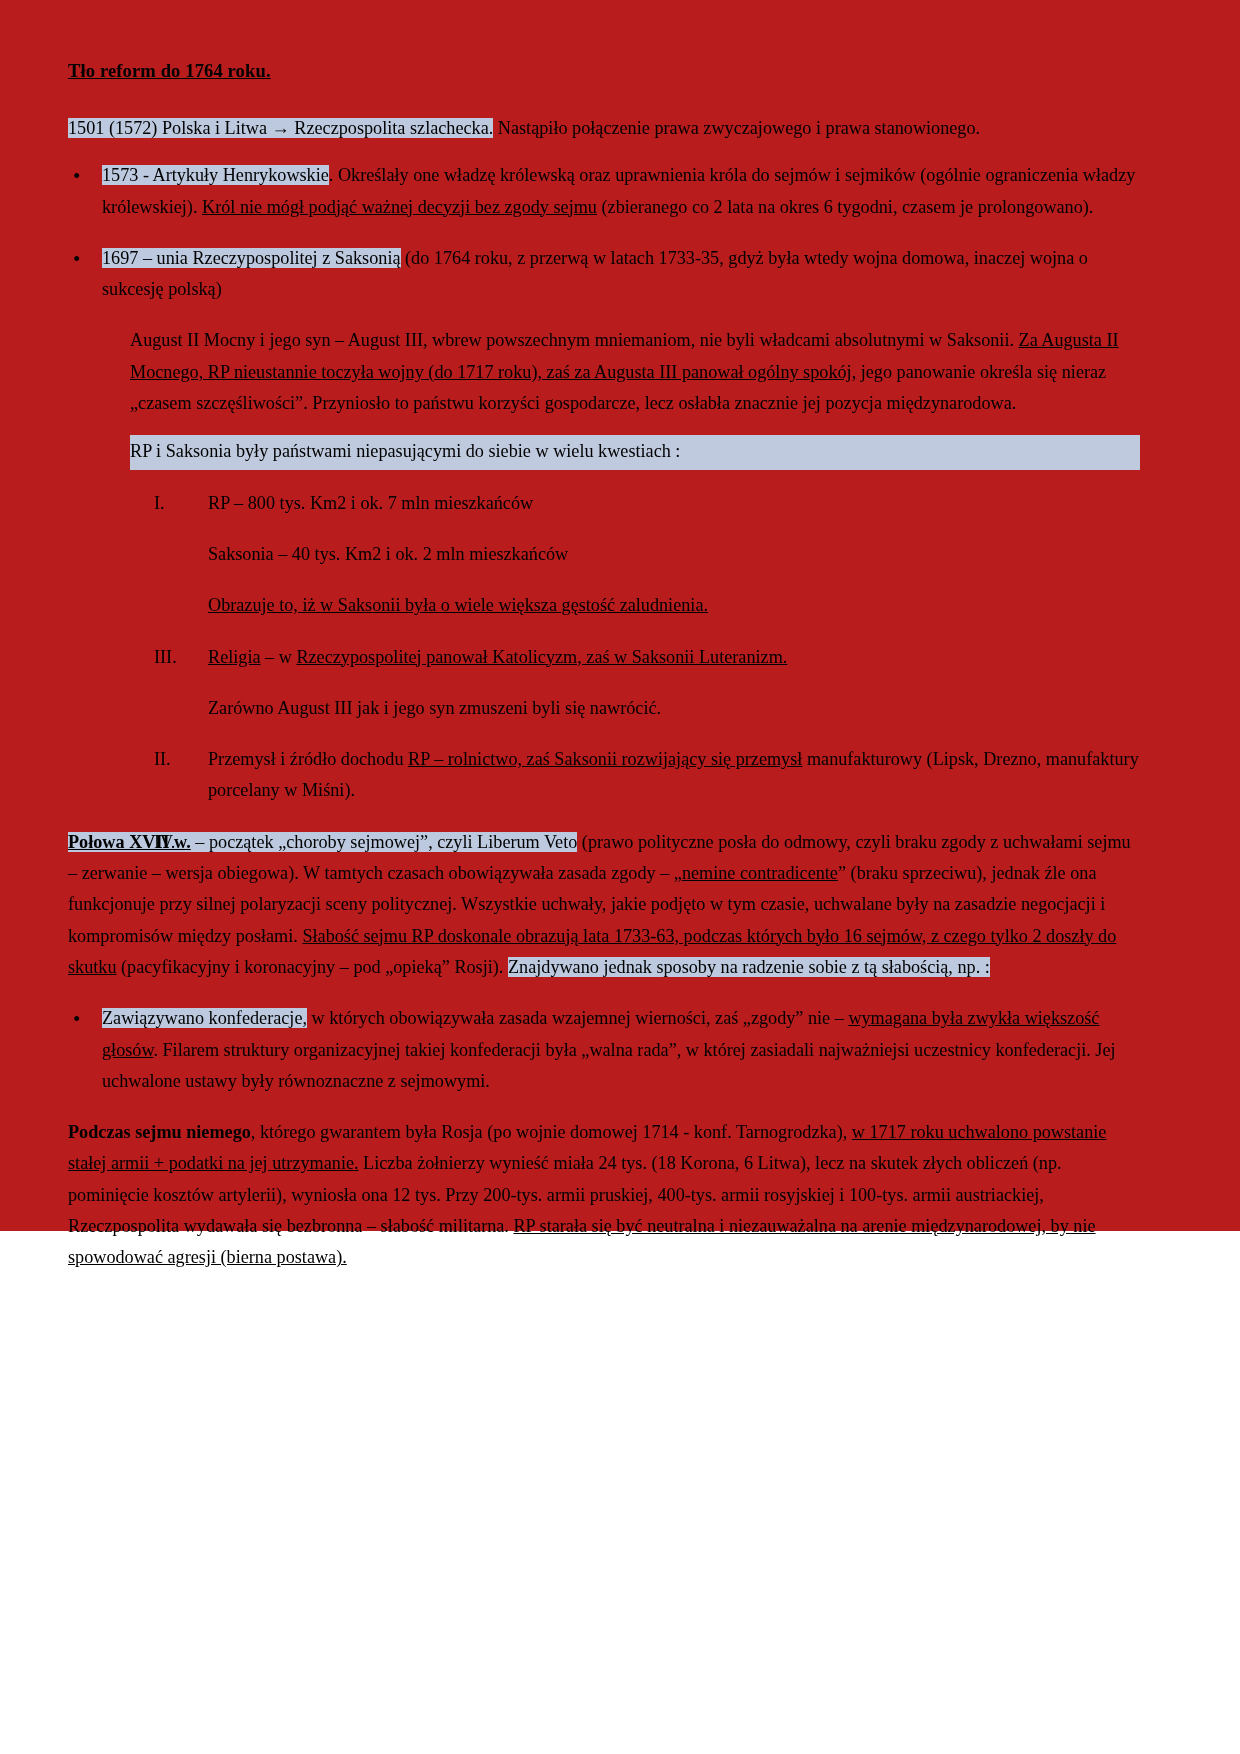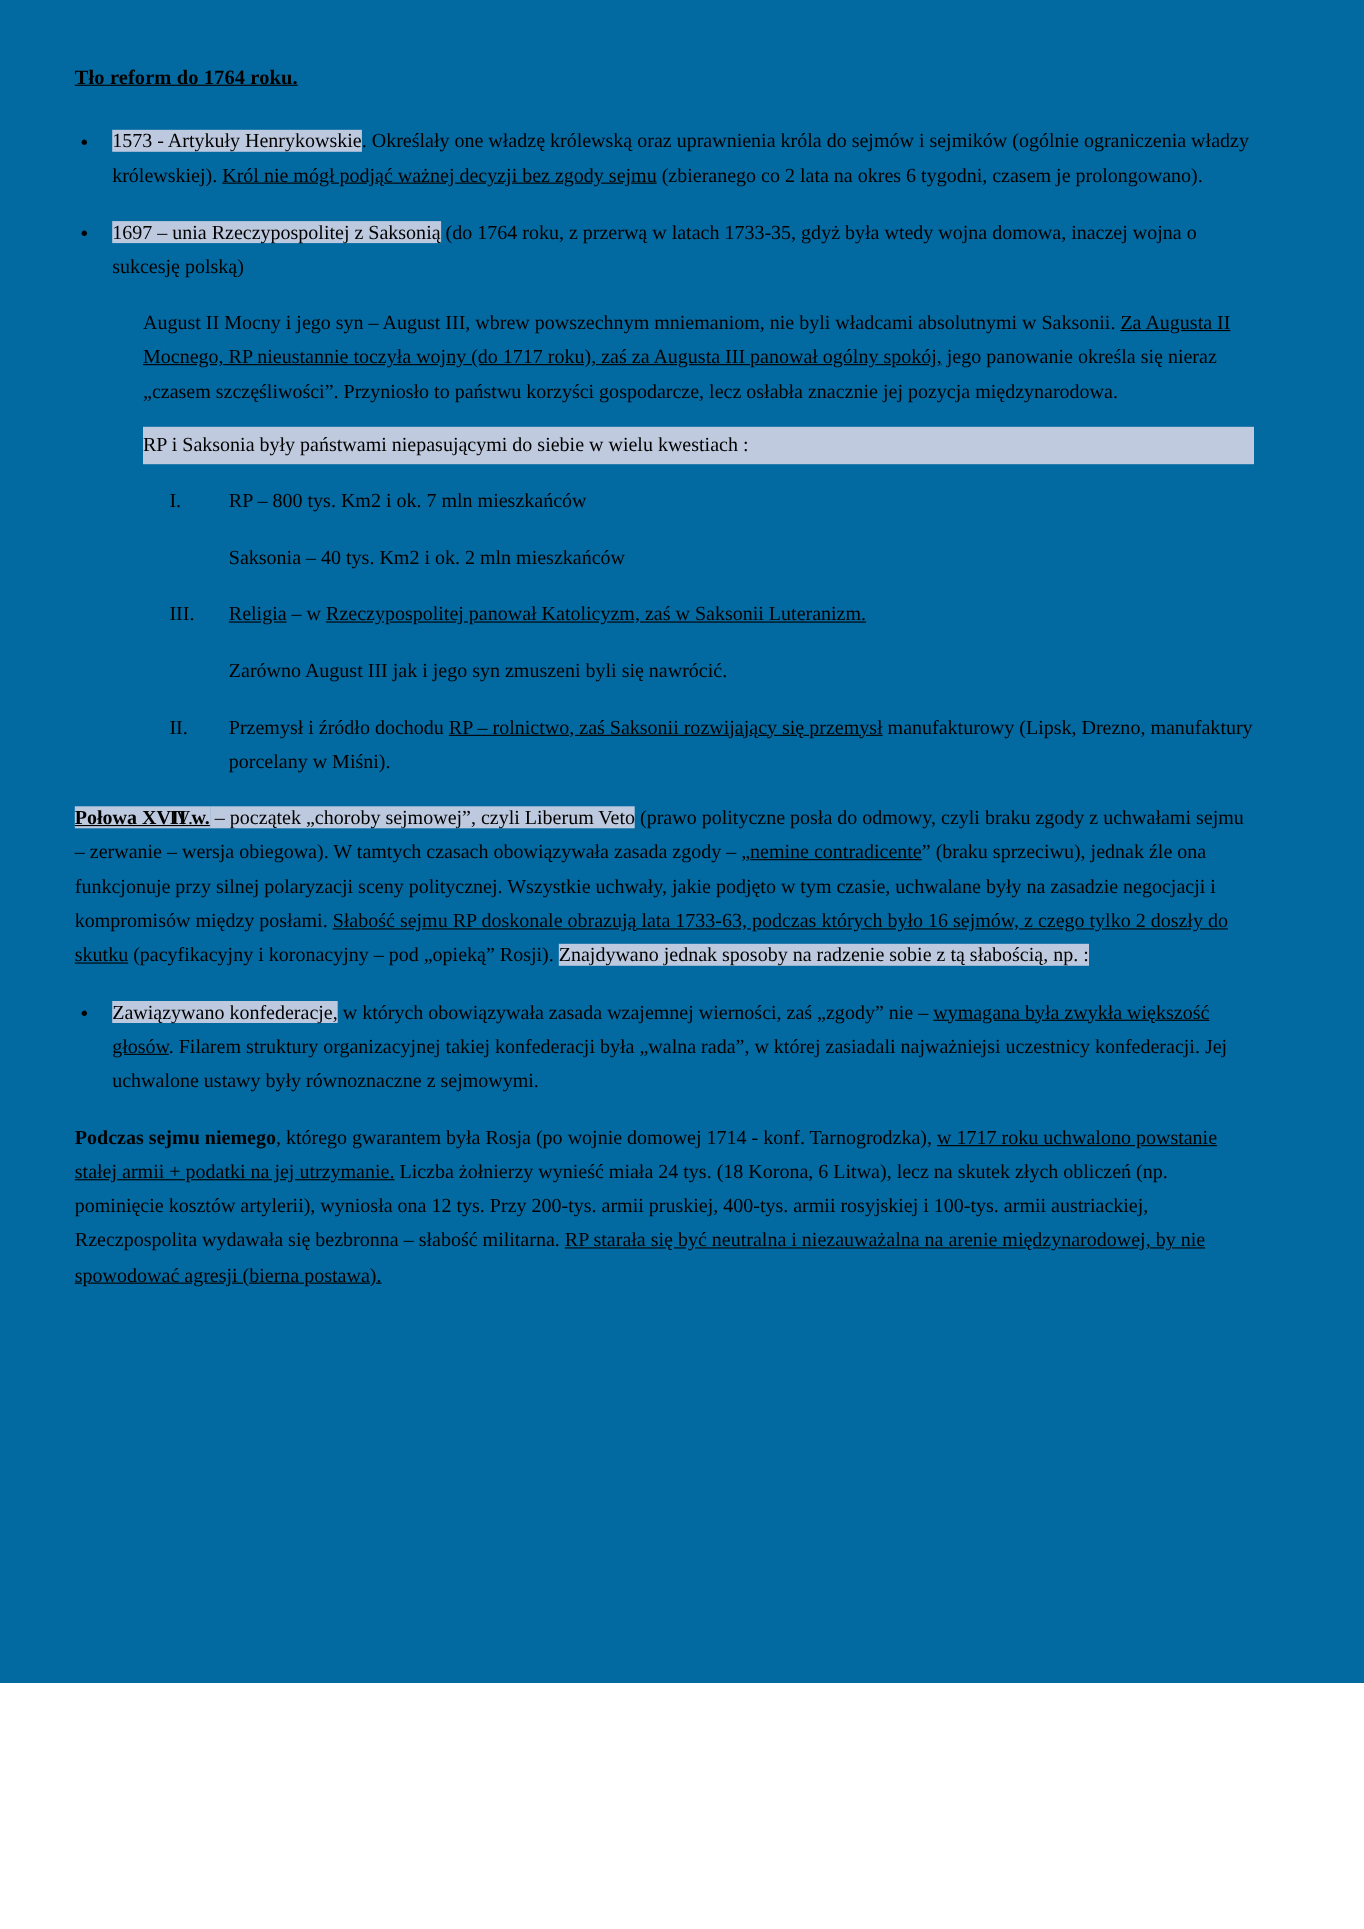--- a/index.html
+++ b/index.html
@@ -10,24 +10,24 @@
   body {
     width: 1240px;
     height: 1754px;
     font-family: "Liberation Serif", "DejaVu Serif", serif;
     color: #000000;
     -webkit-font-smoothing: antialiased;
   }
   .page {
     position: relative;
     width: 1240px;
-    height: 1530px;
+    height: 1231px;
     box-sizing: border-box;
     padding: 55px 100px 0 68px;
-    background: #0369a1;
+    background: #b91c1c;
   }
   .doc {
     font-size: 18.2px;
     line-height: 1.72;
     text-align: left;
   }
 
   
   .doc-title {
     font-weight: bold;
@@ -103,38 +103,40 @@
   }
 </style>
 </head>
 <body>
 
 <div class="page">
   <div class="doc">
 
     <div class="doc-title">Tło reform do 1764 roku.</div>
 
+    <p class="para"><span class="hl">1501 (1572) Polska i Litwa </span><span class="hl arrow">→</span><span class="hl"> Rzeczpospolita szlachecka.</span><span> Nastąpiło połączenie prawa zwyczajowego i prawa stanowionego.</span></p>
 
     <ul class="bullets">
       <li><span class="hl">1573 - Artykuły Henrykowskie</span><span>. Określały one władzę królewską oraz uprawnienia króla do sejmów i sejmików (ogólnie ograniczenia władzy królewskiej). </span><span class="u">Król nie mógł podjąć ważnej decyzji bez zgody sejmu</span><span> (zbieranego co 2 lata na okres 6 tygodni, czasem je prolongowano).</span></li>
       <li><span class="hl">1697 – unia Rzeczypospolitej z Saksonią</span><span> (do 1764 roku, z przerwą w latach 1733-35, gdyż była wtedy wojna domowa, inaczej wojna o sukcesję polską)</span></li>
     </ul>
 
     <p class="para indent1"><span>August II Mocny i jego syn – August III, wbrew powszechnym mniemaniom, nie byli władcami absolutnymi w Saksonii. </span><span class="u">Za Augusta II Mocnego, RP nieustannie toczyła wojny (do 1717 roku), zaś za Augusta III panował ogólny spokój,</span><span> jego panowanie określa się nieraz  „czasem szczęśliwości”. Przyniosło to państwu korzyści gospodarcze, lecz osłabła znacznie jej pozycja międzynarodowa.</span></p>
 
     <p class="para indent1" style="margin-bottom:18px;">
         <span class="hl-full">RP i Saksonia były państwami niepasującymi do siebie w wielu kwestiach :</span>
       </p>
 
     <ol class="roman">
 
       <li>
         <span class="rn">I.</span>
         <span>RP – 800 tys. Km2 i ok. 7 mln mieszkańców</span>
         <span class="sub">Saksonia – 40 tys. Km2 i ok. 2 mln mieszkańców</span>
+        <span class="sub u">Obrazuje to, iż w Saksonii była o wiele większa gęstość zaludnienia.</span>
       </li>
 
       <li>
         <span class="rn">III.</span>
         <span class="u">Religia</span><span> – w </span><span class="u">Rzeczypospolitej panował Katolicyzm, zaś w Saksonii Luteranizm.</span>
         <span class="sub">Zarówno August III jak i jego syn zmuszeni byli się nawrócić.</span>
       </li>
 
       <li>
         <span class="rn">II.</span>

